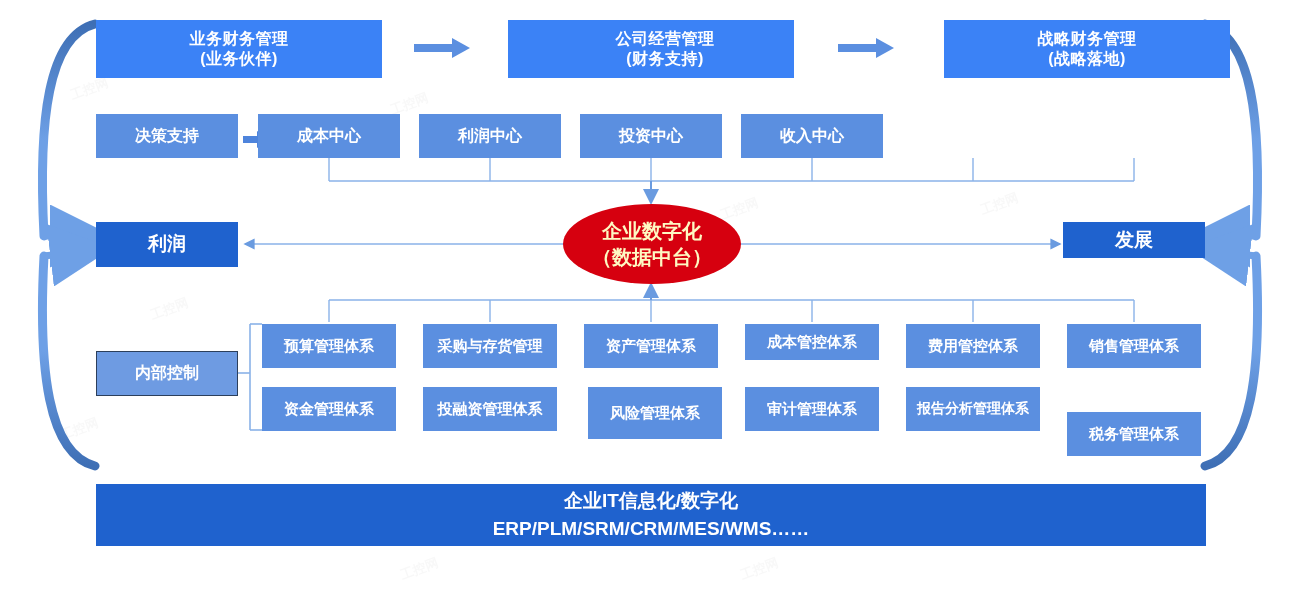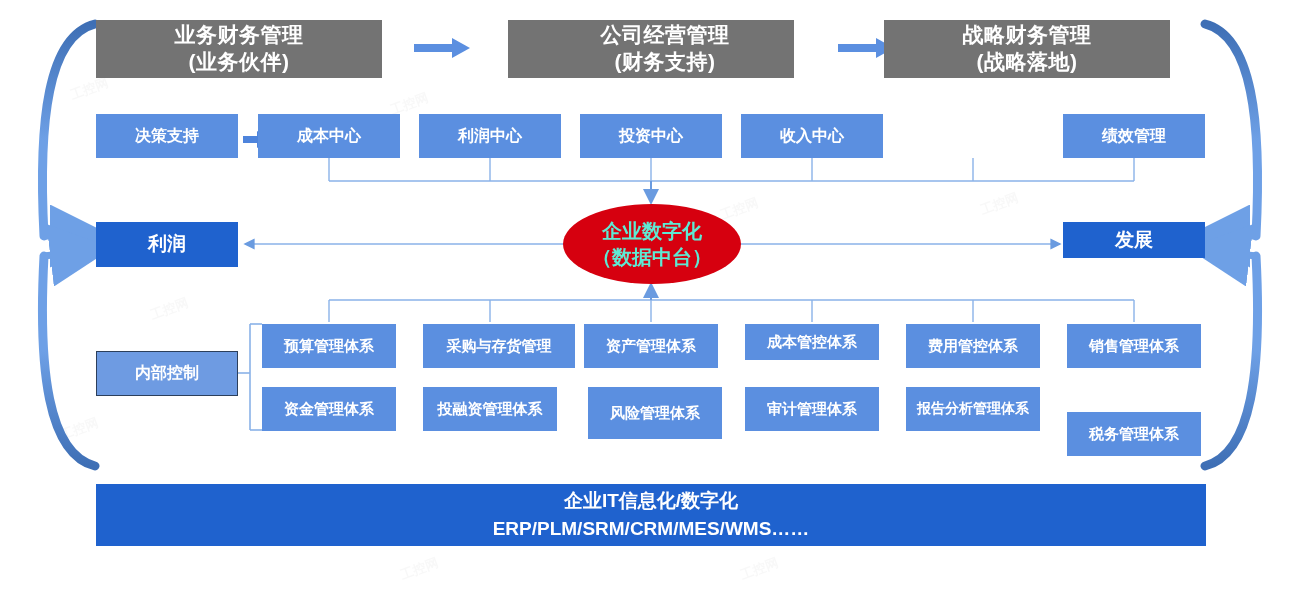--- a/index.html
+++ b/index.html
@@ -31,22 +31,22 @@
     align-items: center;
     justify-content: center;
     text-align: center;
     color: #ffffff;
     font-weight: bold;
     line-height: 1.28;
     white-space: pre-line;
   }
   
   .top-band {
-    background: #737373;
-    font-size: 21px;
+    background: #3b82f6;
+    font-size: 16px;
     letter-spacing: 0.5px;
   }
   
   .mid-chip {
     background: #5B8FE0;
     font-size: 16px;
     text-align: center;
   }
   
   .side-box {
@@ -72,21 +72,21 @@
   }
   
   .center-oval {
     position: absolute;
     display: flex;
     align-items: center;
     justify-content: center;
     flex-direction: column;
     background: #D6000F;
     border-radius: 50%;
-    color: #5eead4;
+    color: #fef9c3;
     font-weight: bold;
     font-size: 20px;
     line-height: 1.3;
     text-align: center;
     white-space: pre-line;
   }
   .wm {
     position: absolute;
     pointer-events: none;
     color: rgba(120,120,130,0.055);
@@ -193,40 +193,39 @@
       <line x1="250" y1="324" x2="250" y2="430"></line>
       <line x1="250" y1="324" x2="262" y2="324"></line>
       <line x1="250" y1="430" x2="262" y2="430"></line>
     </g>
   </svg>
 
   <div class="node top-band" style="left:96px;  top:20px;  width:286px; height:58px;">业务财务管理
 (业务伙伴)</div>
   <div class="node top-band" style="left:508px; top:20px;  width:286px; height:58px;padding-left:28px;">公司经营管理
 (财务支持)</div>
-  <div class="node top-band" style="left:884px; top:20px;  width:286px; height:58px;">战略财务管理
+  <div class="node top-band" style="left:944px; top:20px;  width:286px; height:58px;">战略财务管理
 (战略落地)</div>
 
   <div class="node mid-chip" style="left:96px;  top:114px; width:142px; height:44px;">决策支持</div>
   <div class="node mid-chip" style="left:258px; top:114px; width:142px; height:44px;">成本中心</div>
   <div class="node mid-chip" style="left:419px; top:114px; width:142px; height:44px;">利润中心</div>
   <div class="node mid-chip" style="left:580px; top:114px; width:142px; height:44px;">投资中心</div>
   <div class="node mid-chip" style="left:741px; top:114px; width:142px; height:44px;">收入中心</div>
-  <div class="node mid-chip" style="left:1063px;top:114px; width:142px; height:44px;">绩效管理</div>
 
   <div class="center-oval" style="left:563px; top:204px; width:178px; height:80px;">企业数字化
 （数据中台）</div>
 
   <div class="node side-box" style="left:96px; top:222px; width:142px; height:45px;">利润</div>
   <div class="node side-box" style="left:1063px;top:222px; width:142px; height:36px;">发展</div>
 
   <div class="node control-box" style="left:96px; top:351px; width:142px; height:45px;">内部控制</div>
 
   <div class="node sys-chip" style="left:262px; top:324px; width:134px; height:44px;">预算管理体系</div>
-  <div class="node sys-chip" style="left:423px; top:324px; width:152px; height:44px;text-align:center;">采购与存货管理</div>
+  <div class="node sys-chip" style="left:423px; top:324px; width:134px; height:44px;text-align:center;">采购与存货管理</div>
   <div class="node sys-chip" style="left:584px; top:324px; width:134px; height:44px;">资产管理体系</div>
   <div class="node sys-chip" style="left:745px; top:324px; width:134px; height:36px;">成本管控体系</div>
   <div class="node sys-chip" style="left:906px; top:324px; width:134px; height:44px;">费用管控体系</div>
   <div class="node sys-chip" style="left:1067px;top:324px; width:134px; height:44px;">销售管理体系</div>
 
   <div class="node sys-chip" style="left:262px; top:387px; width:134px; height:44px;">资金管理体系</div>
   <div class="node sys-chip" style="left:423px; top:387px; width:134px; height:44px;">投融资管理体系</div>
   <div class="node sys-chip" style="left:588px; top:387px; width:134px; height:52px;">风险管理体系</div>
   <div class="node sys-chip" style="left:745px; top:387px; width:134px; height:44px;">审计管理体系</div>
   <div class="node sys-chip" style="left:906px; top:387px; width:134px; height:44px; font-size:14px;">报告分析管理体系</div>

